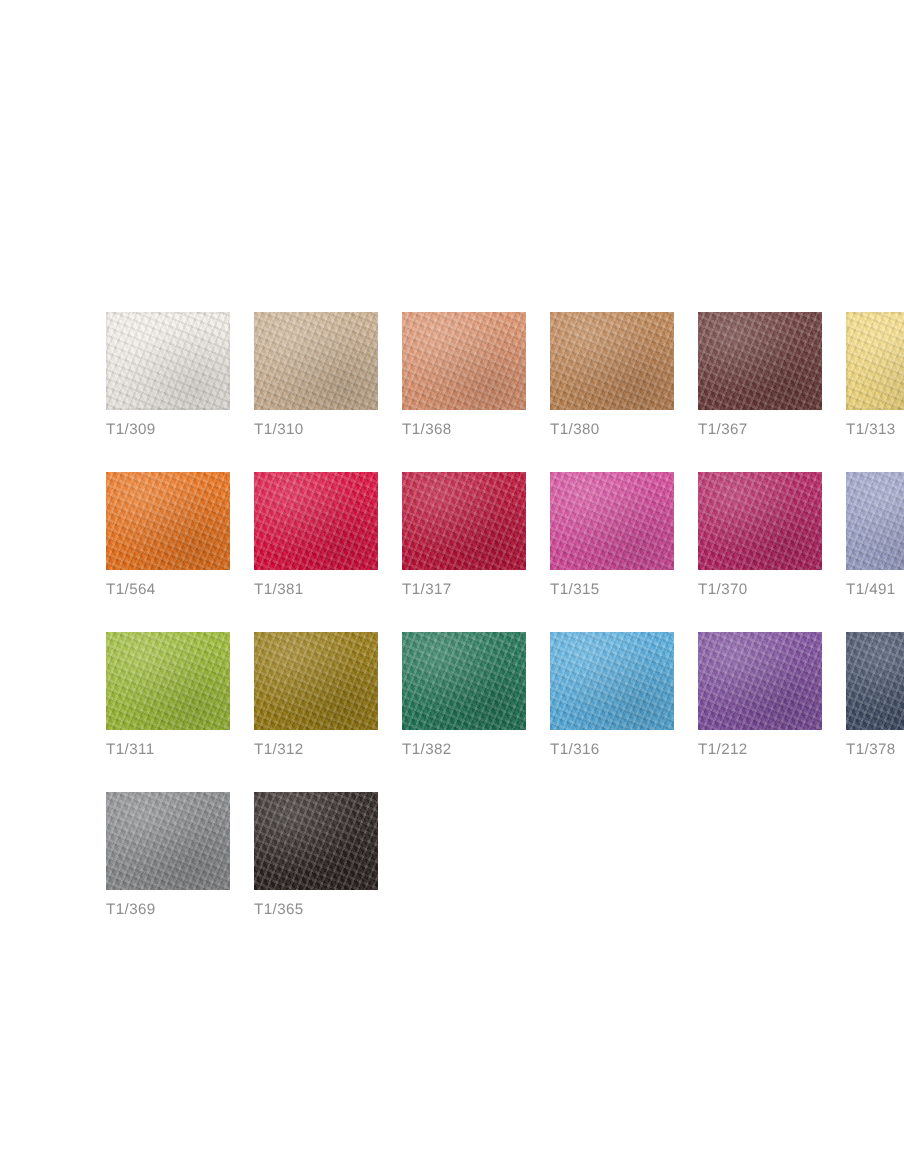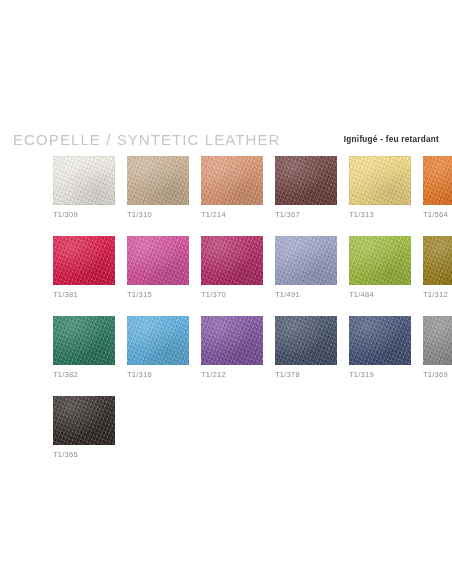--- a/index.html
+++ b/index.html
@@ -113,69 +113,73 @@
     color: #8e8e8e;
     line-height: 10px;
     white-space: nowrap;
   }
 </style>
 </head>
 <body>
 
 <div class="sheet">
 
-  <div class="header">
-    <div class="header-title">ECOPELLE / SYNTETIC LEATHER</div>
-    <div class="header-note">Ignifugé - feu retardant</div>
-  </div>
 
   <div class="grid" id="swatch-grid">
       <div class="cell">
         <div class="swatch light-edge" style="background-color: rgb(244, 241, 234);"></div>
         <div class="label">T1/309</div>
       </div>
       <div class="cell">
         <div class="swatch" style="background-color: rgb(205, 178, 147);"></div>
         <div class="label">T1/310</div>
       </div>
       <div class="cell">
         <div class="swatch" style="background-color: rgb(224, 148, 111);"></div>
-        <div class="label">T1/214</div>
+        <div class="label">T1/368</div>
+      </div>
+      <div class="cell">
+        <div class="swatch" style="background-color: rgb(192, 133, 83);"></div>
+        <div class="label">T1/380</div>
       </div>
       <div class="cell">
         <div class="swatch" style="background-color: rgb(107, 58, 56);"></div>
         <div class="label">T1/367</div>
       </div>
       <div class="cell">
         <div class="swatch light-edge" style="background-color: rgb(247, 220, 126);"></div>
         <div class="label">T1/313</div>
       </div>
       <div class="cell">
         <div class="swatch" style="background-color: rgb(237, 114, 25);"></div>
         <div class="label">T1/564</div>
       </div>
       <div class="cell">
         <div class="swatch" style="background-color: rgb(222, 11, 60);"></div>
         <div class="label">T1/381</div>
       </div>
       <div class="cell">
+        <div class="swatch" style="background-color: rgb(190, 16, 54);"></div>
+        <div class="label">T1/317</div>
+      </div>
+      <div class="cell">
         <div class="swatch" style="background-color: rgb(214, 71, 155);"></div>
         <div class="label">T1/315</div>
       </div>
       <div class="cell">
         <div class="swatch" style="background-color: rgb(181, 32, 97);"></div>
         <div class="label">T1/370</div>
       </div>
       <div class="cell">
         <div class="swatch" style="background-color: rgb(154, 160, 200);"></div>
         <div class="label">T1/491</div>
       </div>
       <div class="cell">
         <div class="swatch" style="background-color: rgb(156, 188, 51);"></div>
-        <div class="label">T1/484</div>
+        <div class="label">T1/311</div>
       </div>
       <div class="cell">
         <div class="swatch" style="background-color: rgb(151, 121, 15);"></div>
         <div class="label">T1/312</div>
       </div>
       <div class="cell">
         <div class="swatch" style="background-color: rgb(31, 117, 85);"></div>
         <div class="label">T1/382</div>
       </div>
       <div class="cell">
@@ -184,24 +188,20 @@
       </div>
       <div class="cell">
         <div class="swatch" style="background-color: rgb(125, 77, 158);"></div>
         <div class="label">T1/212</div>
       </div>
       <div class="cell">
         <div class="swatch" style="background-color: rgb(61, 74, 99);"></div>
         <div class="label">T1/378</div>
       </div>
       <div class="cell">
-        <div class="swatch" style="background-color: rgb(58, 74, 114);"></div>
-        <div class="label">T1/319</div>
-      </div>
-      <div class="cell">
         <div class="swatch" style="background-color: rgb(135, 137, 139);"></div>
         <div class="label">T1/369</div>
       </div>
       <div class="cell">
         <div class="swatch" style="background-color: rgb(42, 33, 30);"></div>
         <div class="label">T1/365</div>
       </div>
     </div>
 
 </div>

